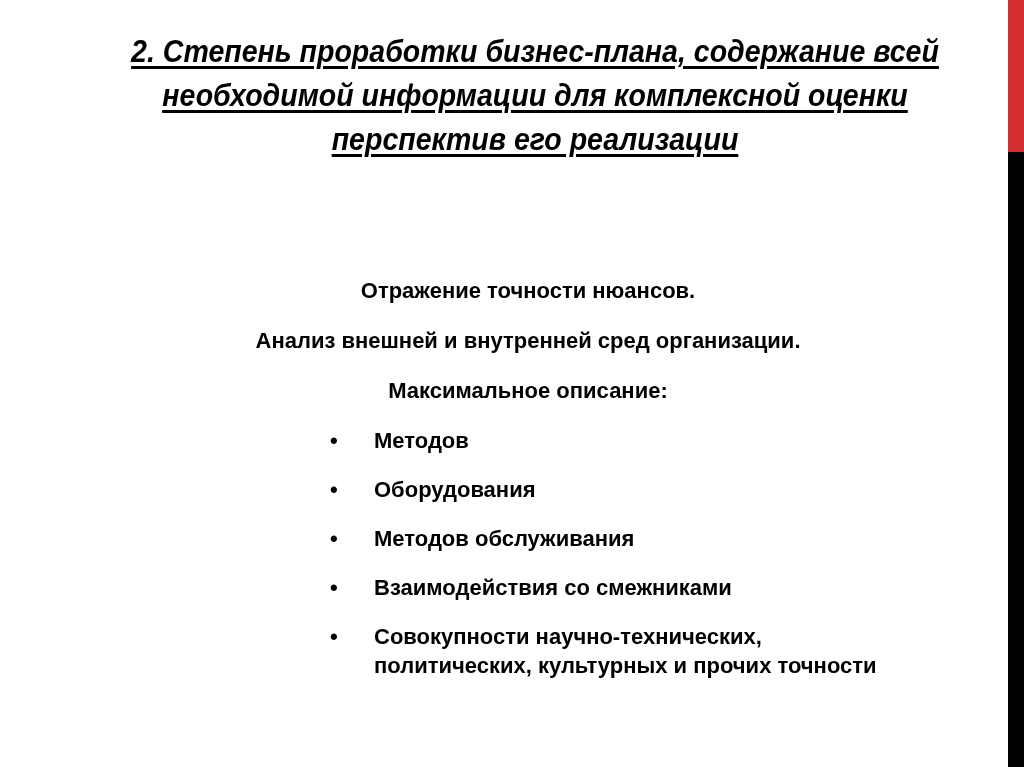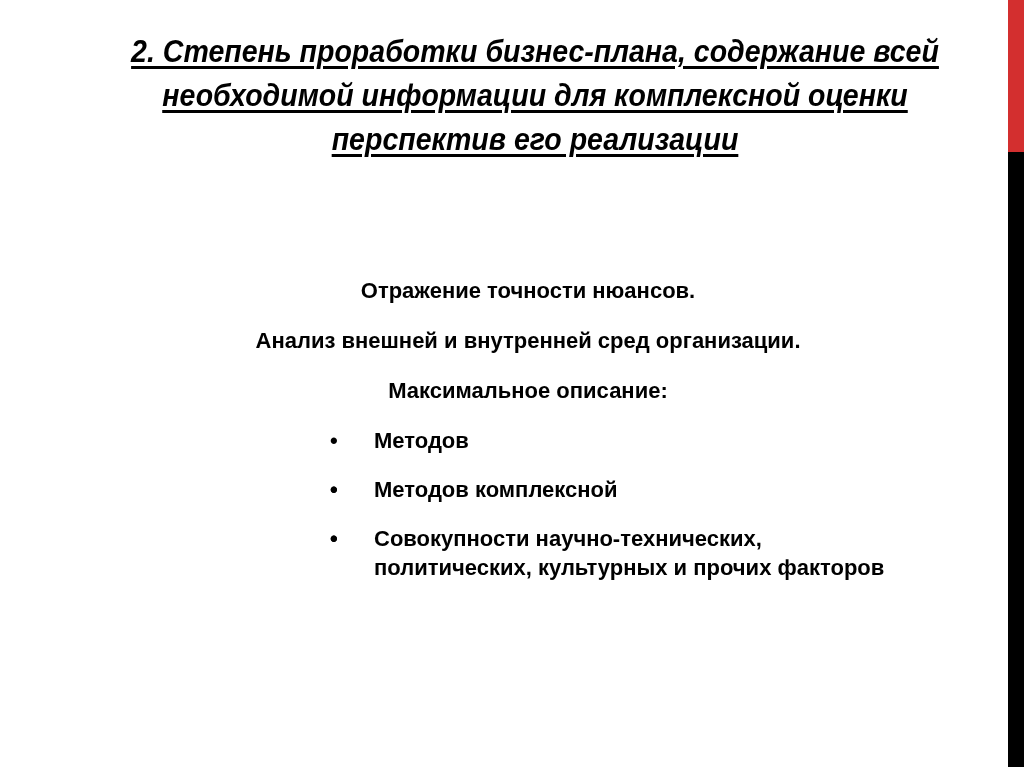--- a/index.html
+++ b/index.html
@@ -42,25 +42,27 @@
 <div class="center-line l2">Анализ внешней и внутренней сред организации.</div>
 <div class="center-line l3">Максимальное описание:</div>
 
 <ul class="bullets">
   <li class="bullet-item">
     <span class="bullet-dot">•</span>
     <span>Методов</span>
   </li>
   <li class="bullet-item">
     <span class="bullet-dot">•</span>
+    <span>Оборудования</span>
   </li>
   <li class="bullet-item">
     <span class="bullet-dot">•</span>
-    <span>Методов комплексной</span>
+    <span>Методов обслуживания</span>
   </li>
   <li class="bullet-item">
     <span class="bullet-dot">•</span>
+    <span>Взаимодействия со смежниками</span>
   </li>
   <li class="bullet-item">
     <span class="bullet-dot">•</span>
-    <span>Совокупности научно-технических, политических, культурных и прочих факторов</span>
+    <span>Совокупности научно-технических, политических, культурных и прочих точности</span>
   </li>
 </ul>
 
 </body></html>

